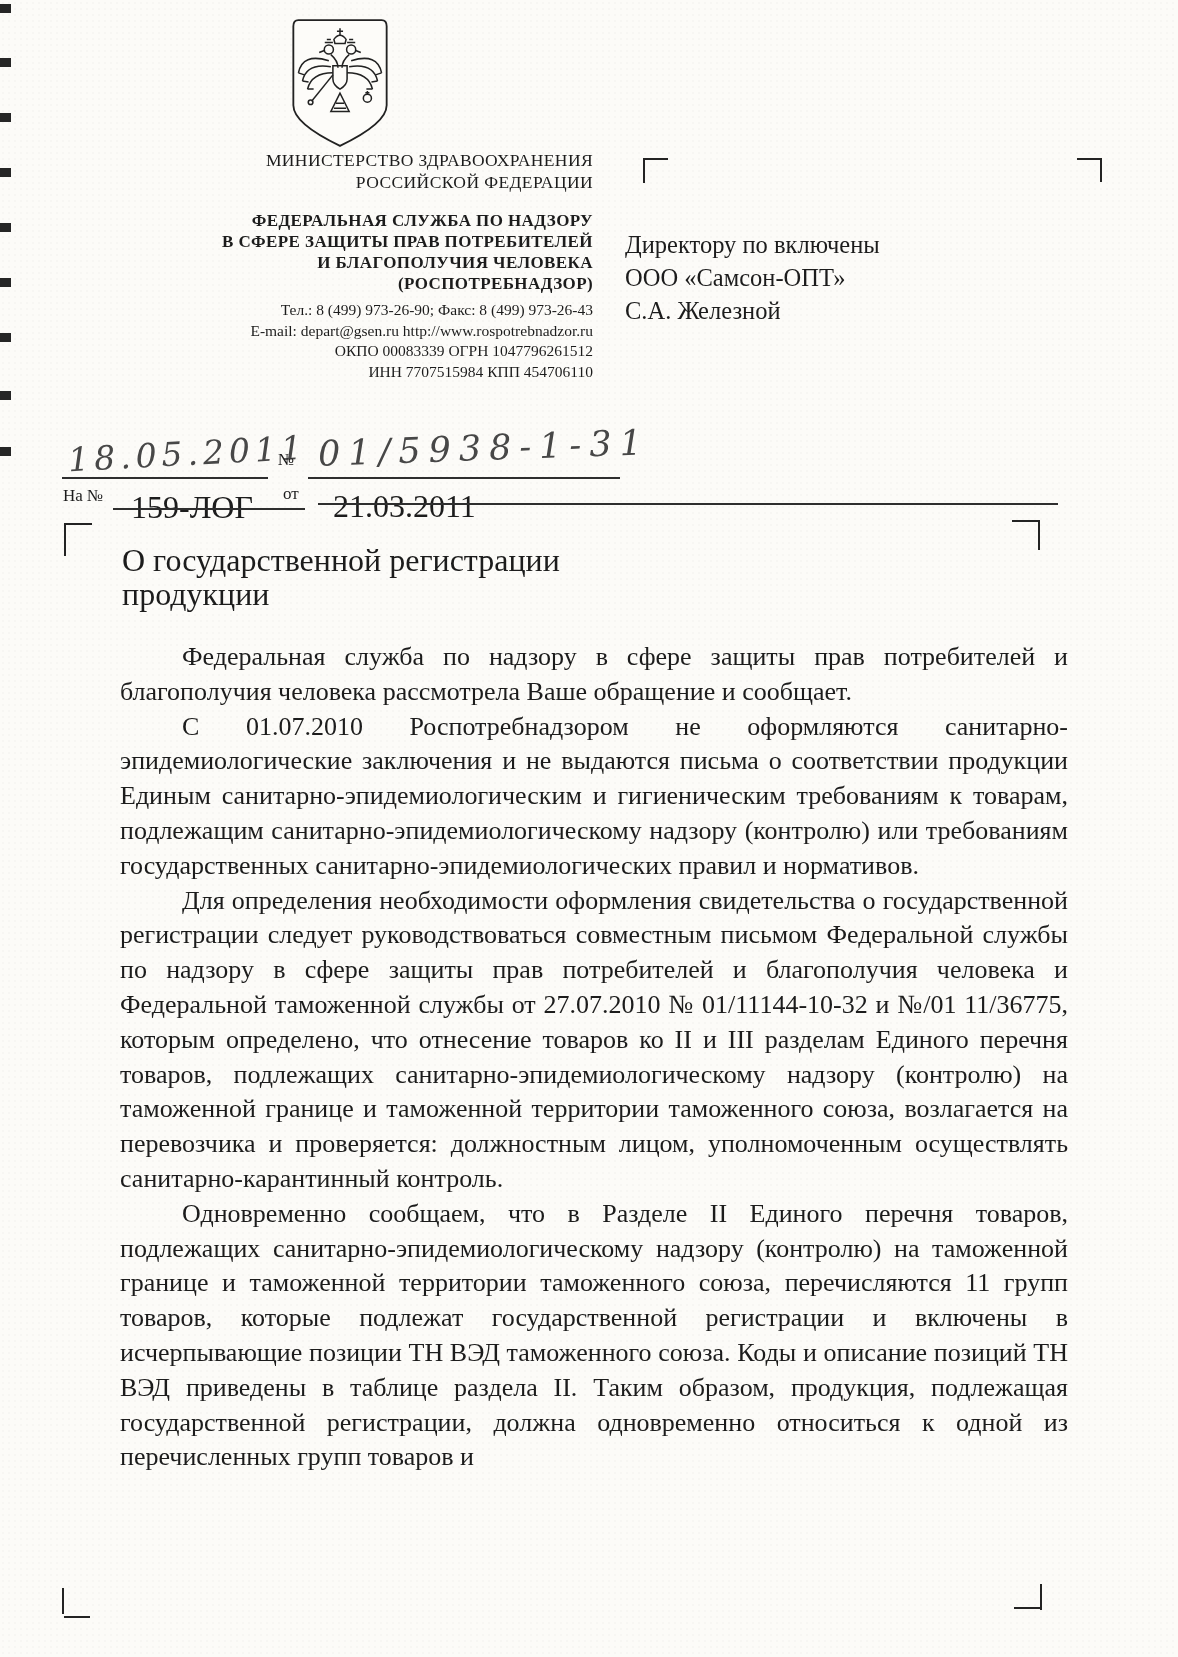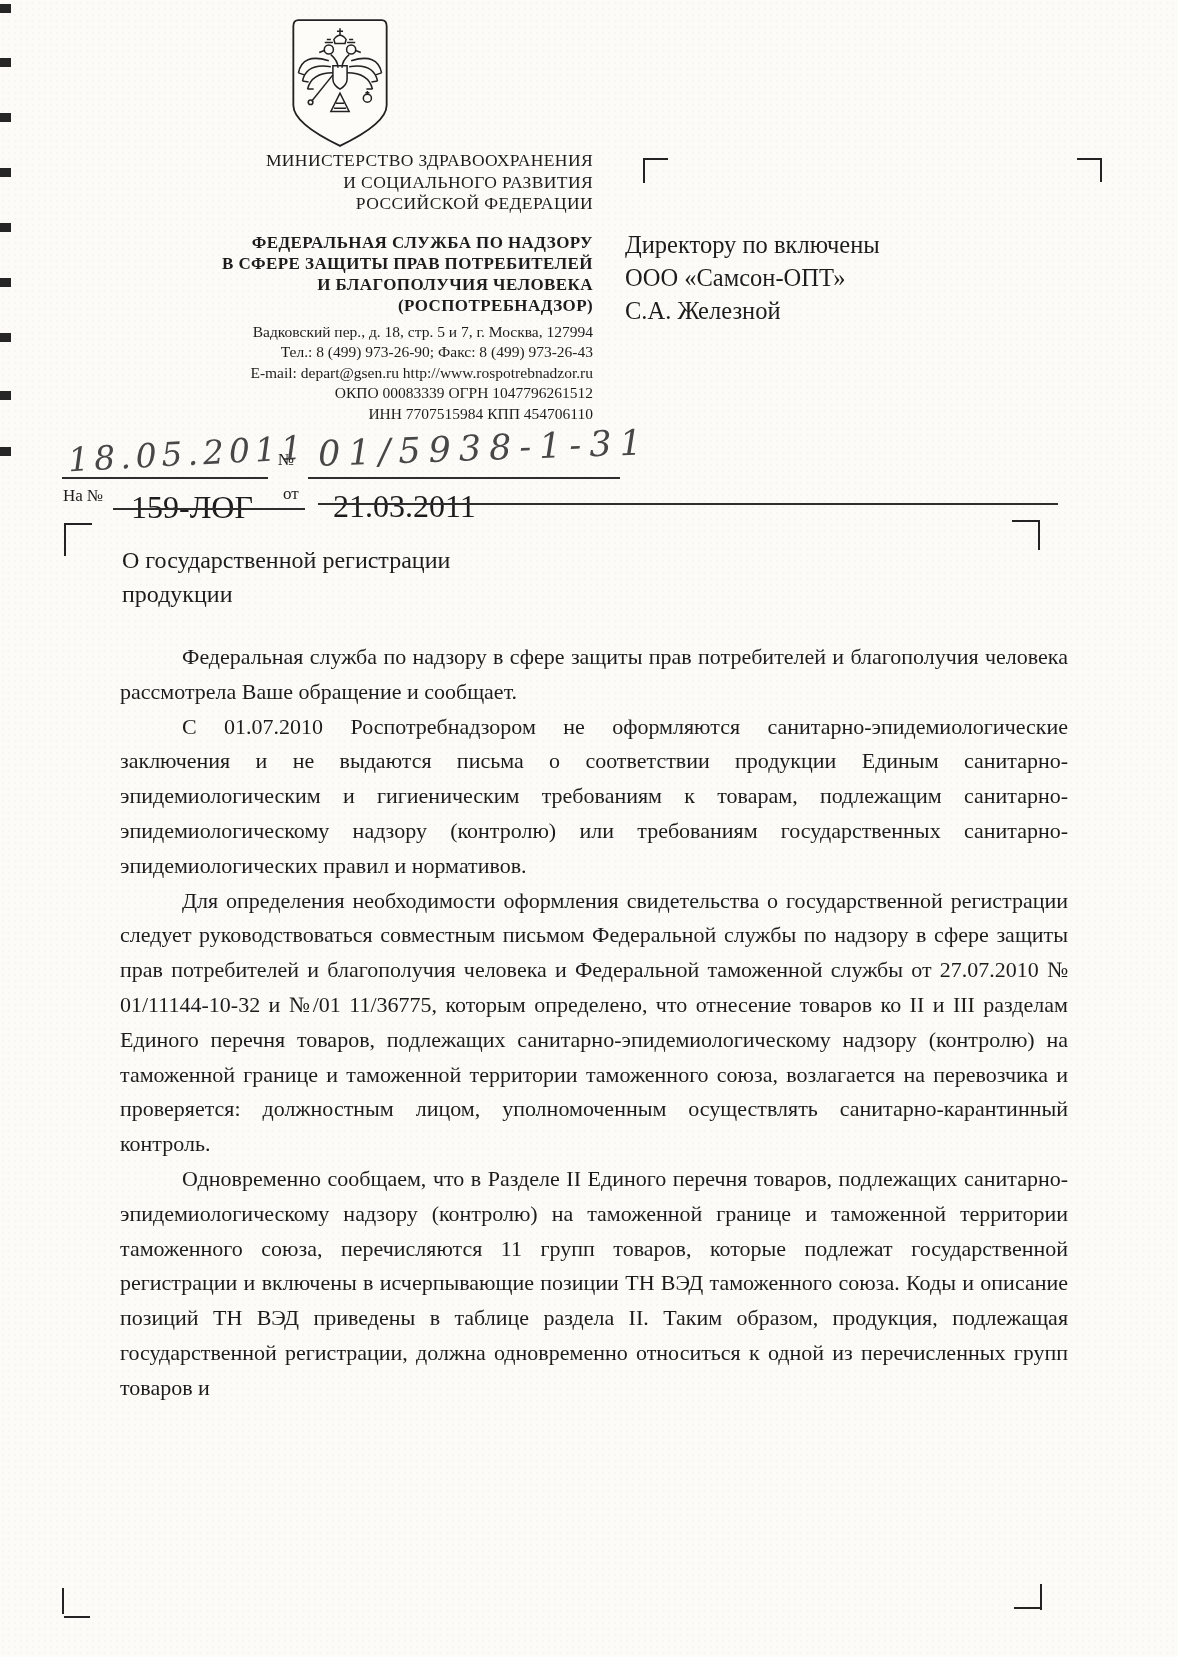--- a/index.html
+++ b/index.html
@@ -23,23 +23,23 @@
   
   .recipient{left:625px;top:228px;font-size:24.5px;line-height:33px;}
   
   .hand{font-family:"DejaVu Serif", serif;font-style:italic;color:#474747;}
   .hw-date{left:68px;top:434px;font-size:33px;letter-spacing:5px;transform:rotate(-3deg);}
   .hw-num{left:318px;top:428px;font-size:35px;letter-spacing:8px;transform:rotate(-2deg);white-space:nowrap;}
   .hline{background:#2e2e2e;height:2px;}
   .small-label{font-size:17px;}
   .typed-ref{font-size:32px;}
   
-  .subject{left:122px;top:543px;font-size:24px;line-height:34px;}
+  .subject{left:122px;top:543px;font-size:32px;line-height:34px;}
   
-  .body-text{left:120px;top:640px;width:948px;font-size:22px;line-height:34.8px;text-align:justify;}
+  .body-text{left:120px;top:640px;width:948px;font-size:26px;line-height:34.8px;text-align:justify;}
   .body-text p{margin:0;text-indent:62px;}
   
   .cm{position:absolute;}
   .cm .v,.cm .h{position:absolute;background:#232323;}
   
   .edge-mark{position:absolute;left:0;width:11px;height:9px;background:#262626;}
   svg{display:block;}
 </style>
 </head>
 <body>
@@ -91,31 +91,29 @@
 
         <circle cx="82" cy="85" r="4"></circle>
         <path d="M82,81 v-3 M80,79.5 h4"></path>
       </g>
     </svg>
   </div>
 
   <div class="abs lh">
     <div class="ministry">
       <div>МИНИСТЕРСТВО ЗДРАВООХРАНЕНИЯ</div>
-      <div>И СОЦИАЛЬНОГО РАЗВИТИЯ</div>
       <div>РОССИЙСКОЙ ФЕДЕРАЦИИ</div>
     </div>
     <div class="service">
       <div>ФЕДЕРАЛЬНАЯ СЛУЖБА ПО НАДЗОРУ</div>
       <div>В СФЕРЕ ЗАЩИТЫ ПРАВ ПОТРЕБИТЕЛЕЙ</div>
       <div>И БЛАГОПОЛУЧИЯ ЧЕЛОВЕКА</div>
       <div>(РОСПОТРЕБНАДЗОР)</div>
     </div>
     <div class="contacts">
-      <div>Вадковский пер., д. 18, стр. 5 и 7,  г. Москва, 127994</div>
       <div>Тел.: 8 (499) 973-26-90; Факс: 8 (499) 973-26-43</div>
       <div>E-mail: depart@gsen.ru  http://www.rospotrebnadzor.ru</div>
       <div>ОКПО 00083339  ОГРН 1047796261512</div>
       <div>ИНН 7707515984  КПП 454706110</div>
     </div>
   </div>
 
   <div class="abs recipient">
     <div>Директору по включены</div>
     <div>ООО «Самсон-ОПТ»</div>

